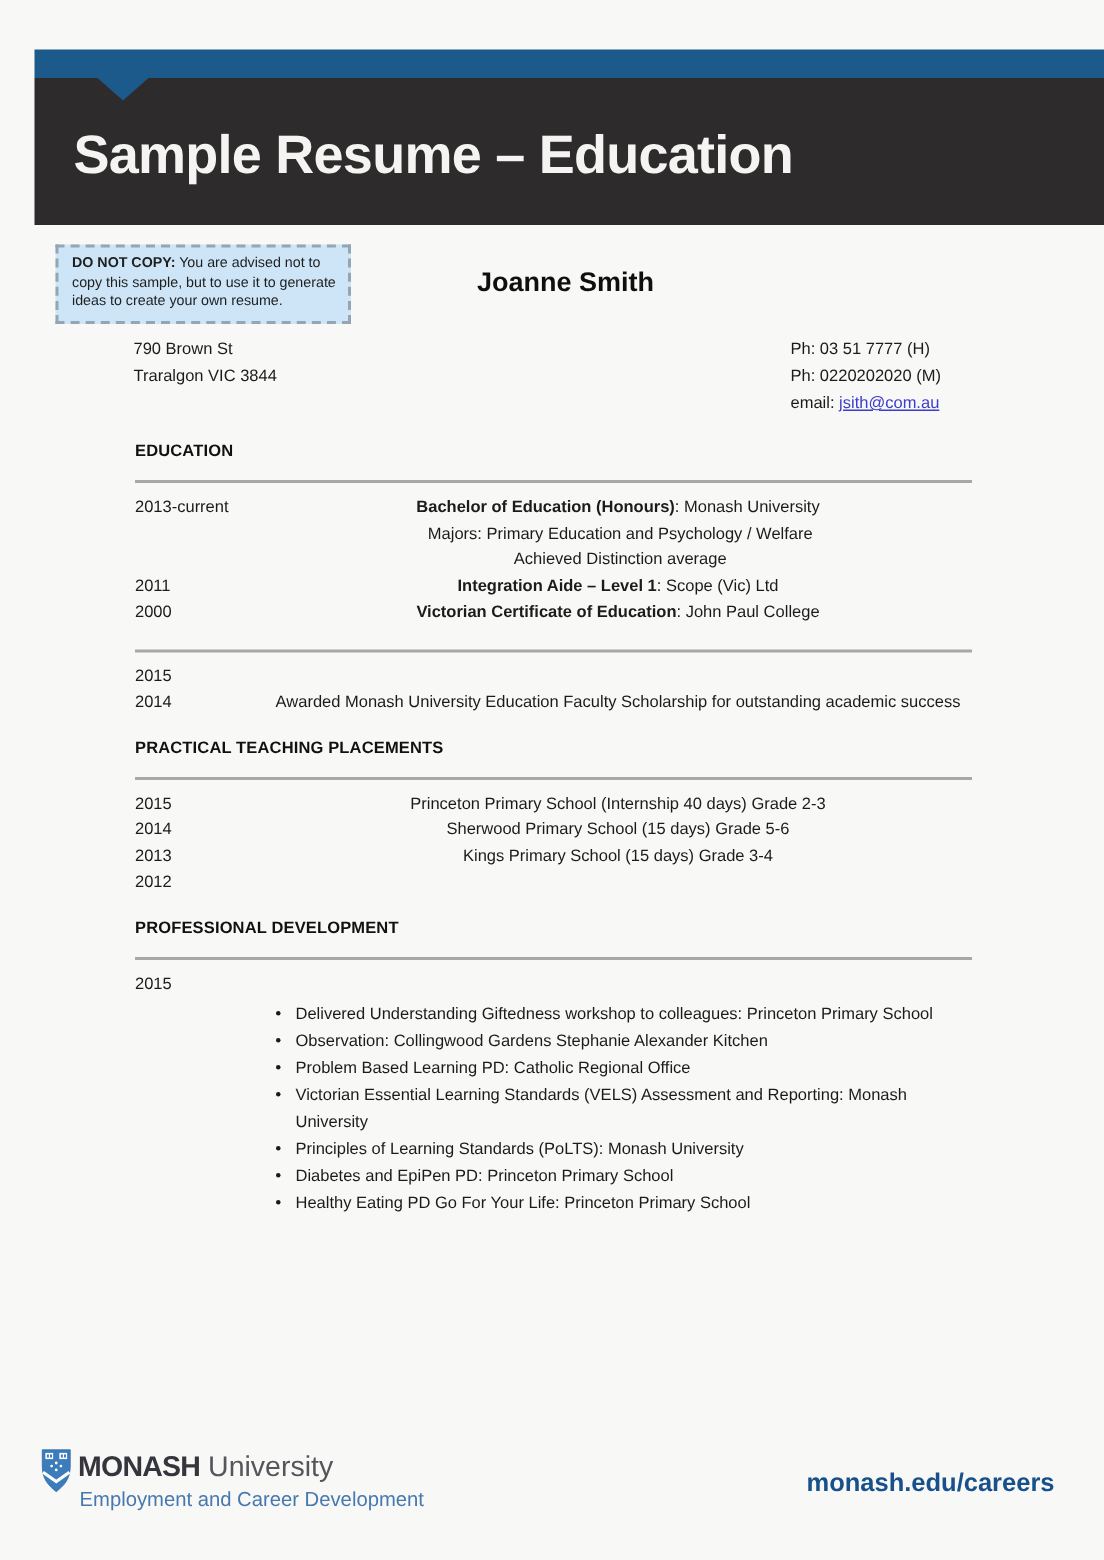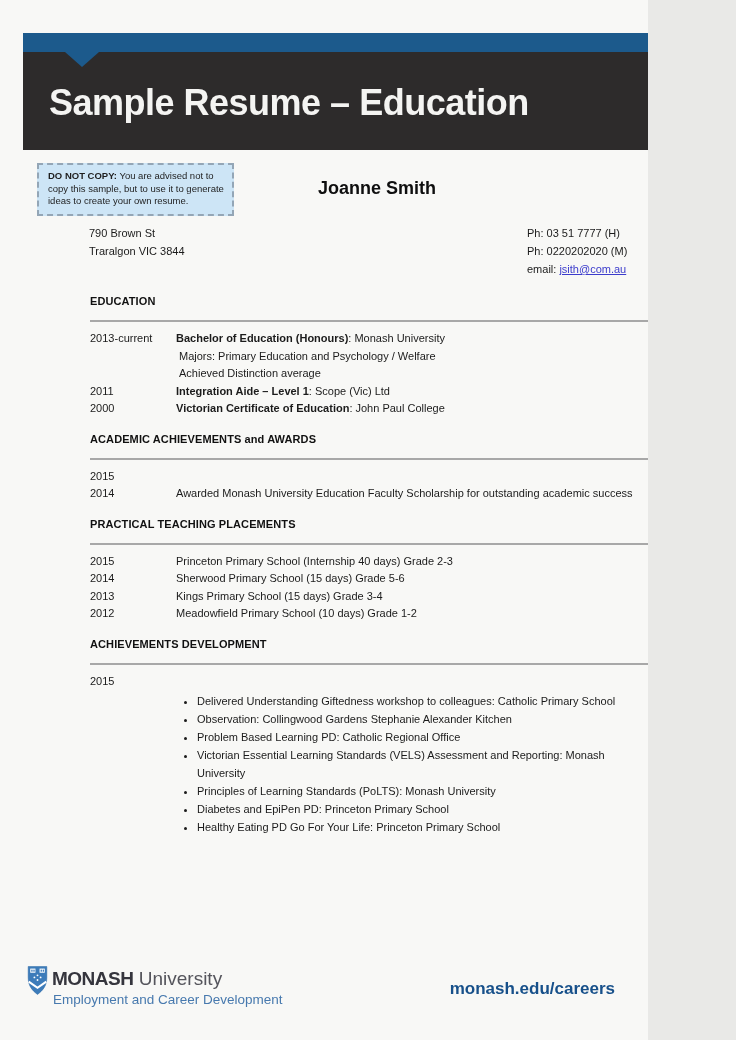--- a/index.html
+++ b/index.html
@@ -1,19 +1,19 @@
 <!DOCTYPE html>
 <html><head>
 <meta charset="utf-8">
 <style>
   * { margin: 0; padding: 0; box-sizing: border-box; }
   html, body { background: #e9e9e7; }
   .page {
     position: relative;
-    width: 648px;
+    width: 736px;
     height: 1040px;
     background: #f8f8f6;
     overflow: hidden;
     font-family: "Liberation Sans", sans-serif;
     color: #1b1b1b;
   }
 
   
   .header-band { position: absolute; left: 23px; right: 0; top: 33px; }
   .blue-bar { height: 19px; background: var(--band-blue, #1c5a8c); }
@@ -55,21 +55,21 @@
 
   
   .resume-body { position: absolute; left: 90px; top: 295px; width: 558px; font-size: 11px; }
   .section { margin-top: 15px; }
   .section:first-child { margin-top: 0; }
   .section-heading { font-size: 11px; font-weight: bold; color: #111; line-height: 13px; letter-spacing: 0.1px; }
   .rule { border: 0; border-top: 2px solid #a8a8a8; margin-top: 12px; }
   .rows { margin-top: 8px; }
   .row { display: flex; line-height: 17.5px; }
   .row .year { width: 86px; flex-shrink: 0; }
-  .row .desc { flex: 1; }
+  .row .desc { flex: 1; text-align: center; }
   .row .desc.indent { padding-left: 3px; }
   ul.bullets { margin-top: 2px; padding-left: 107px; list-style: disc; }
   ul.bullets li { line-height: 18px; }
 
   
   .footer-shield { position: absolute; left: 27px; top: 966px; width: 21px; height: 29px; }
   .footer-wordmark {
     position: absolute; left: 52px; top: 966px;
     font-size: 19px; line-height: 26px; white-space: nowrap; text-align: center;
   }
@@ -136,21 +136,20 @@
             <span class="desc"><b>Integration Aide – Level 1</b><span>: Scope (Vic) Ltd</span></span>
           </div>
           <div class="row">
             <span class="year">2000</span>
             <span class="desc"><b>Victorian Certificate of Education</b><span>: John Paul College</span></span>
           </div>
         </div>
   </section>
 
   <section class="section">
-    <h2 class="section-heading">ACADEMIC ACHIEVEMENTS and AWARDS</h2>
     <hr class="rule">
     <div class="rows">
           <div class="row">
             <span class="year">2015</span>
           </div>
           <div class="row">
             <span class="year">2014</span>
             <span class="desc"><span>Awarded Monash University Education Faculty Scholarship for outstanding academic success</span></span>
           </div>
         </div>
@@ -167,35 +166,34 @@
           <div class="row">
             <span class="year">2014</span>
             <span class="desc"><span>Sherwood Primary School (15 days) Grade 5-6</span></span>
           </div>
           <div class="row">
             <span class="year">2013</span>
             <span class="desc"><span>Kings Primary School (15 days) Grade 3-4</span></span>
           </div>
           <div class="row">
             <span class="year">2012</span>
-            <span class="desc"><span>Meadowfield Primary School (10 days) Grade 1-2</span></span>
-          </div>
-        </div>
-  </section>
-
-  <section class="section">
-    <h2 class="section-heading">ACHIEVEMENTS DEVELOPMENT</h2>
+          </div>
+        </div>
+  </section>
+
+  <section class="section">
+    <h2 class="section-heading">PROFESSIONAL DEVELOPMENT</h2>
     <hr class="rule">
     <div class="rows">
           <div class="row">
             <span class="year">2015</span>
             <span class="desc"></span>
           </div>
           <ul class="bullets">
-            <li>Delivered Understanding Giftedness workshop to colleagues: Catholic Primary School</li>
+            <li>Delivered Understanding Giftedness workshop to colleagues: Princeton Primary School</li>
             <li>Observation: Collingwood Gardens Stephanie Alexander Kitchen</li>
             <li>Problem Based Learning PD: Catholic Regional Office</li>
             <li>Victorian Essential Learning Standards (VELS) Assessment and Reporting: Monash University</li>
             <li>Principles of Learning Standards (PoLTS): Monash University</li>
             <li>Diabetes and EpiPen PD: Princeton Primary School</li>
             <li>Healthy Eating PD Go For Your Life: Princeton Primary School</li>
           </ul>
         </div>
   </section>
 </main>

